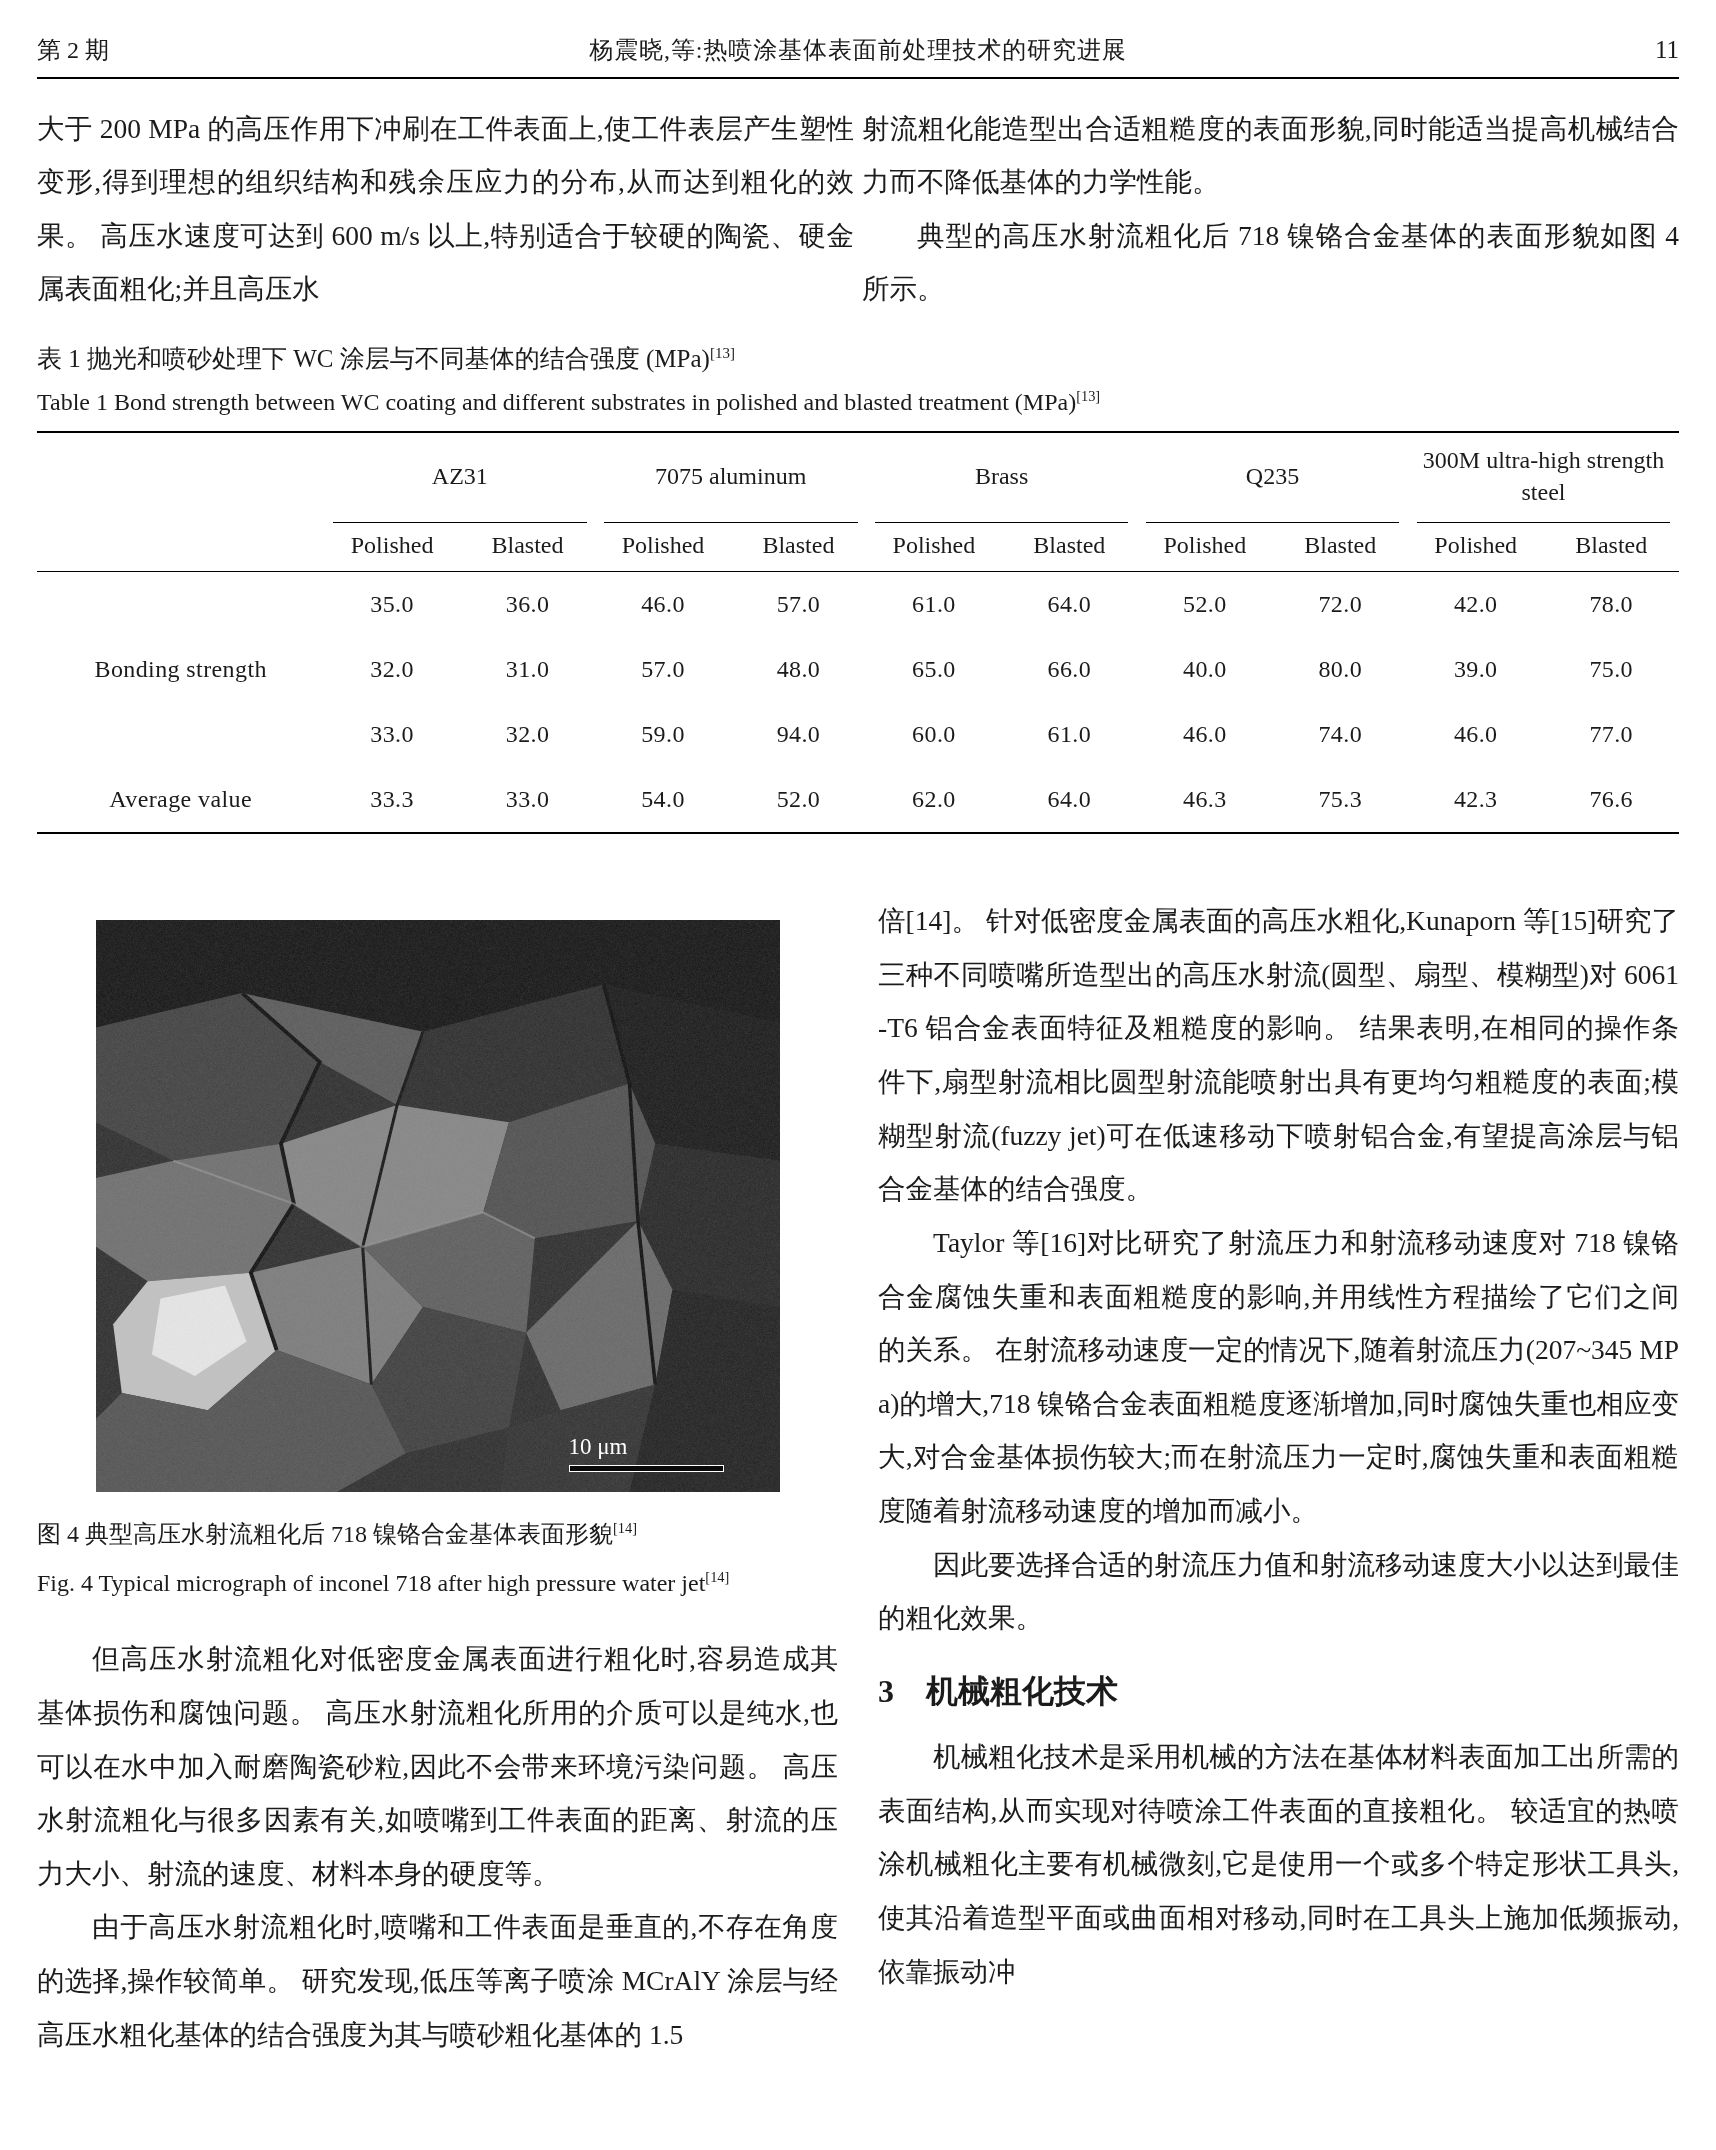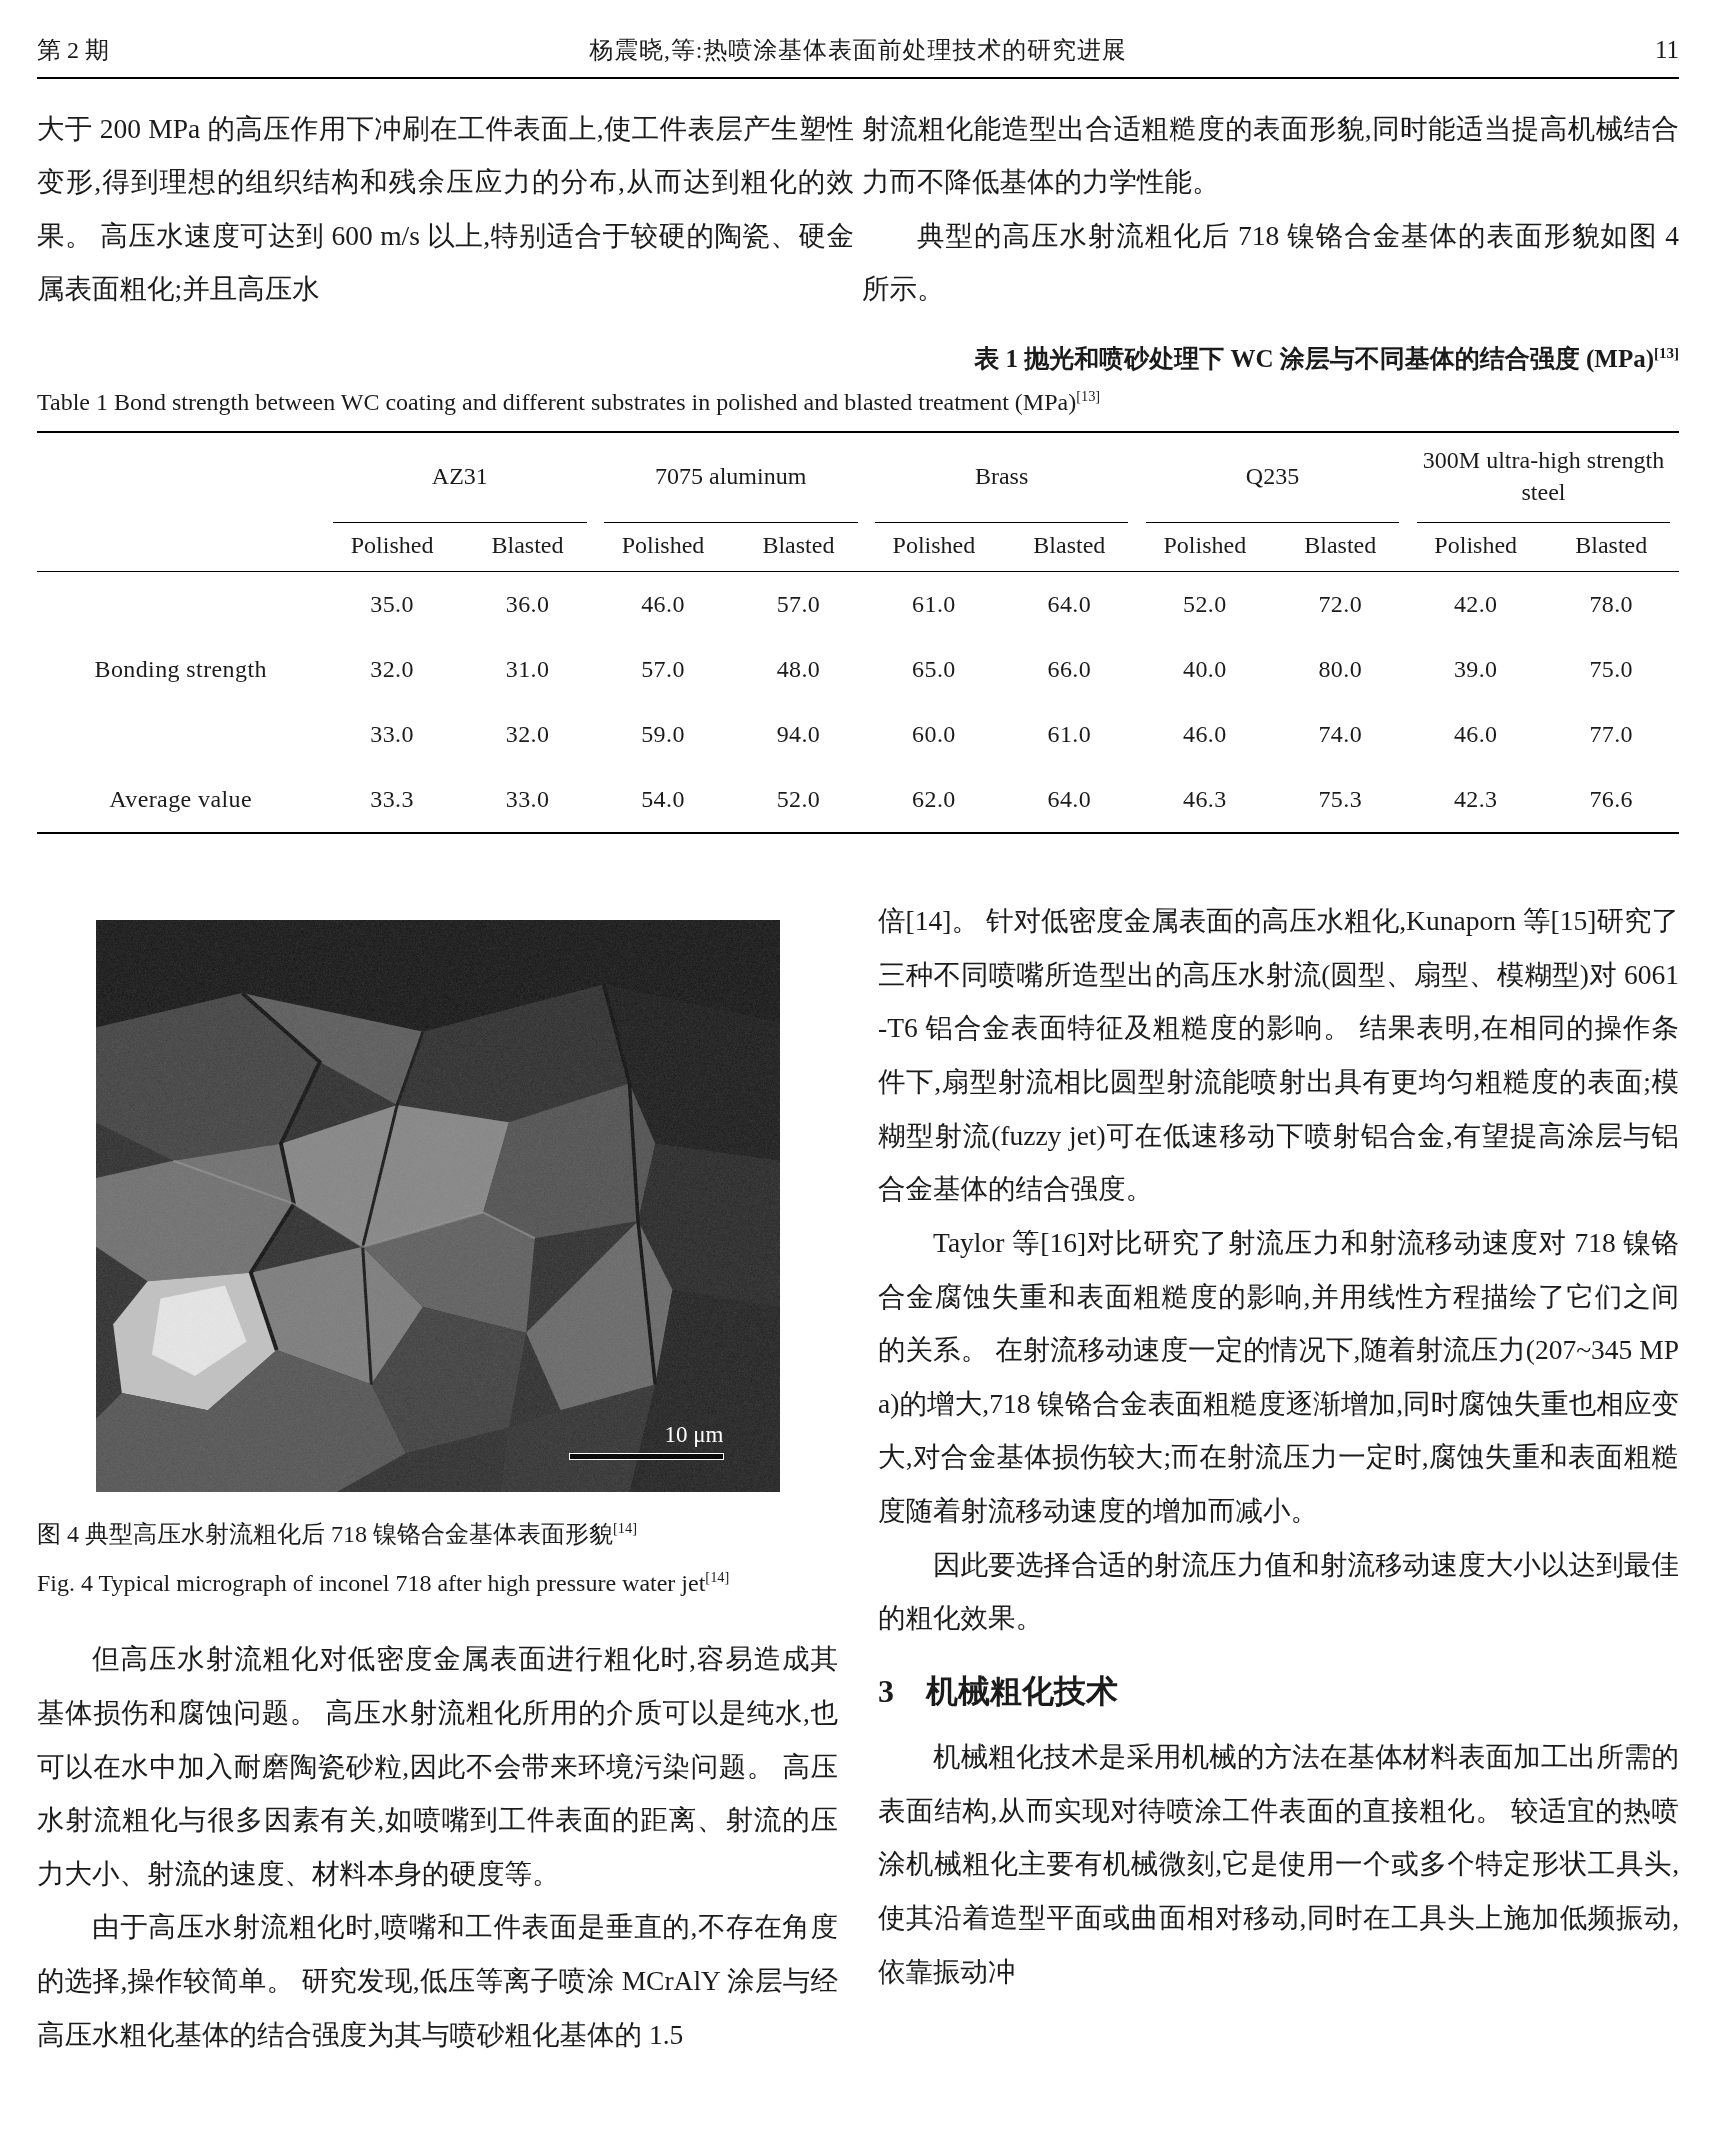--- a/index.html
+++ b/index.html
@@ -22,21 +22,21 @@
   .two-col{display:grid;grid-template-columns:1fr 1fr;column-gap:40px;}
   .col{min-width:0;}
   p.body{
     margin:0;font-size:27.5px;line-height:1.95;text-align:justify;
     text-indent:2em;word-break:break-all;
   }
   p.flush{text-indent:0;}
   .top-text{margin-top:22.4px;gap:8px;}
   
   .table-block{margin-top:26px;}
-  .tbl-cap-cn{text-align:right;font-weight:bold;font-size:25px;margin-bottom:13px;}
+  .tbl-cap-cn{text-align:left;font-weight:normal;font-size:25px;margin-bottom:13px;}
   .tbl-cap-en{text-align:left;font-size:24px;margin-bottom:14.6px;}
   sup{font-size:0.6em;}
   table.data-table{
     width:100%;border-collapse:collapse;table-layout:fixed;
     font-size:24px;border-top:2.6px solid #000;border-bottom:2.6px solid #000;
   }
   table.data-table td{text-align:center;vertical-align:middle;padding:0;}
   td.rowlabel{text-align:center;}
   tr.group-row td{vertical-align:bottom;}
   .grp{
@@ -45,21 +45,21 @@
     padding-bottom:4.3px;line-height:1.35;
   }
   tr.sub-row td{height:46px;border-bottom:1.7px solid #000;padding-bottom:2.6px;}
   tr.data-row td{height:65px;letter-spacing:0.4px;}
   
   .bottom-section{margin-top:60px;}
   figure{margin:0;}
   .sem-wrap{position:relative;width:684px;height:572px;margin:26px auto 20.6px;background:#222;}
   .sem-wrap svg{display:block;width:100%;height:100%;}
   .scalebar{
-    position:absolute;right:56px;bottom:32px;width:155px;text-align:right;
+    position:absolute;right:56px;bottom:20px;width:155px;text-align:left;
     color:#ffffff;font-size:23px;line-height:1.1;
   }
   .scalebar .bar{height:5.2px;background:#0a0a0a;border:1.7px solid #fff;margin-top:6px;}
   figcaption{font-size:24px;line-height:1.75;text-align:justify;word-break:break-all;}
   .cap-cn{margin-bottom:6px;}
   .cap-en{line-height:1.9;}
   .fig-paras{margin-top:26px;}
   
   h2.sec{font-size:32px;margin:25px 0 16.3px;font-weight:bold;}
 </style>

